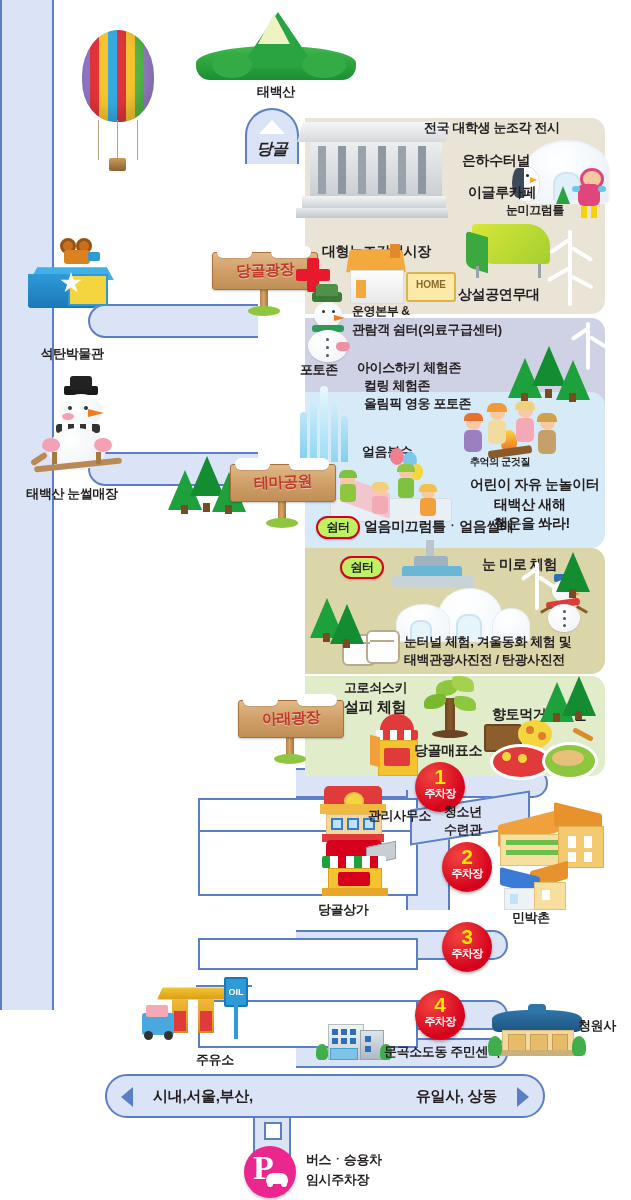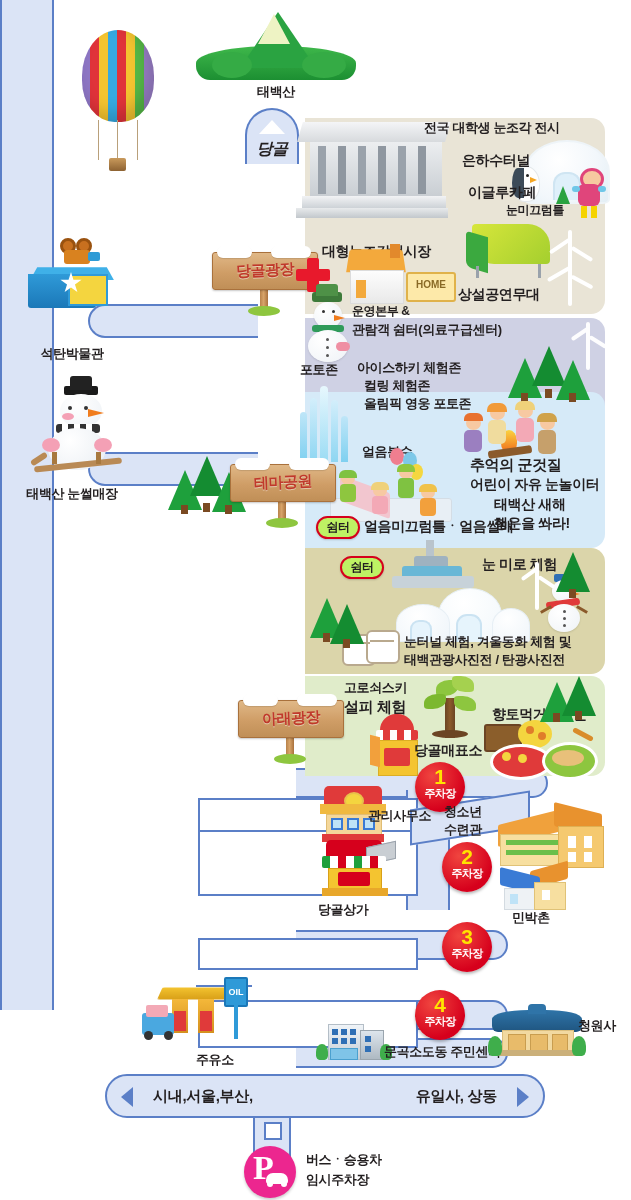--- a/index.html
+++ b/index.html
@@ -424,21 +424,21 @@
       <div class="abs" style="left:1px;top:-3px;width:20px;height:9px;border-radius:7px 7px 0 0;background:#efd17a;"></div>
       <div class="abs" style="left:2px;top:14px;width:18px;height:24px;border-radius:5px;background:#f3a9b6;"></div>
     </div>
     <div class="abs" style="left:84px;top:16px;width:22px;height:42px;">
       <div class="abs" style="left:4px;top:0;width:15px;height:14px;border-radius:50%;background:#f7c9a2;"></div>
       <div class="abs" style="left:1px;top:-3px;width:20px;height:9px;border-radius:7px 7px 0 0;background:#d0a24a;"></div>
       <div class="abs" style="left:2px;top:14px;width:18px;height:24px;border-radius:5px;background:#c6a06b;"></div>
     </div>
   </div>
 
-  <div class="lbl" style="left:470px;top:456px;font-size:15px;">추억의 군것질</div>
+  <div class="lbl" style="left:470px;top:456px;font-size:10px;">추억의 군것질</div>
   <div class="lbl" style="left:470px;top:476px;font-size:14px;">어린이 자유 눈놀이터</div>
   <div class="lbl" style="left:494px;top:496px;font-size:14px;">태백산 새해</div>
   <div class="lbl" style="left:494px;top:515px;font-size:14px;">행운을 쏴라!</div>
 
   <div class="abs" style="left:390px;top:448px;width:34px;height:34px;">
     <div class="abs" style="left:0;top:0;width:14px;height:17px;border-radius:50%;background:#ef7e8f;"></div>
     <div class="abs" style="left:13px;top:4px;width:14px;height:17px;border-radius:50%;background:#7dc8e8;"></div>
     <div class="abs" style="left:20px;top:16px;width:13px;height:16px;border-radius:50%;background:#f4d73f;"></div>
   </div>
   <div class="abs" style="left:330px;top:470px;width:120px;height:56px;">

